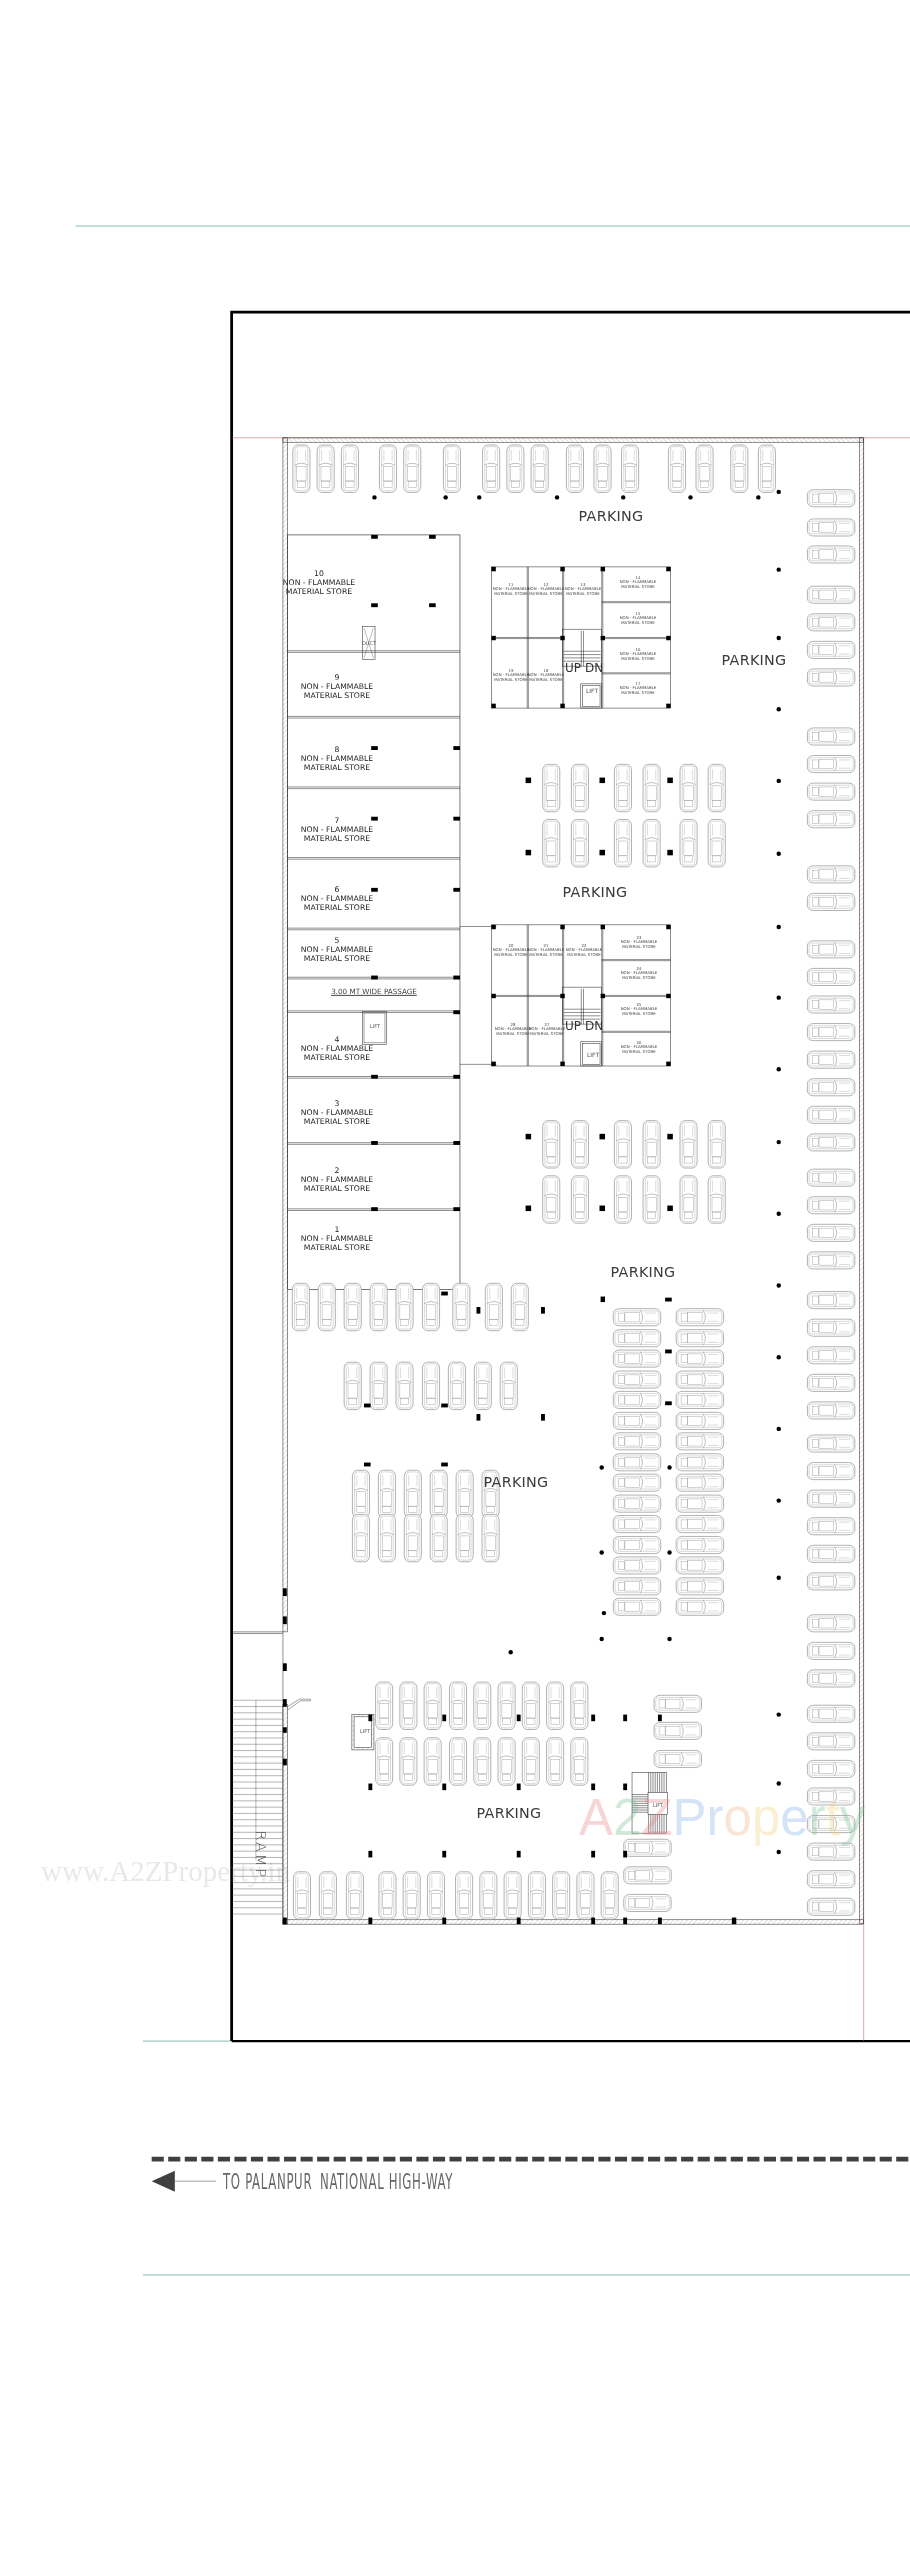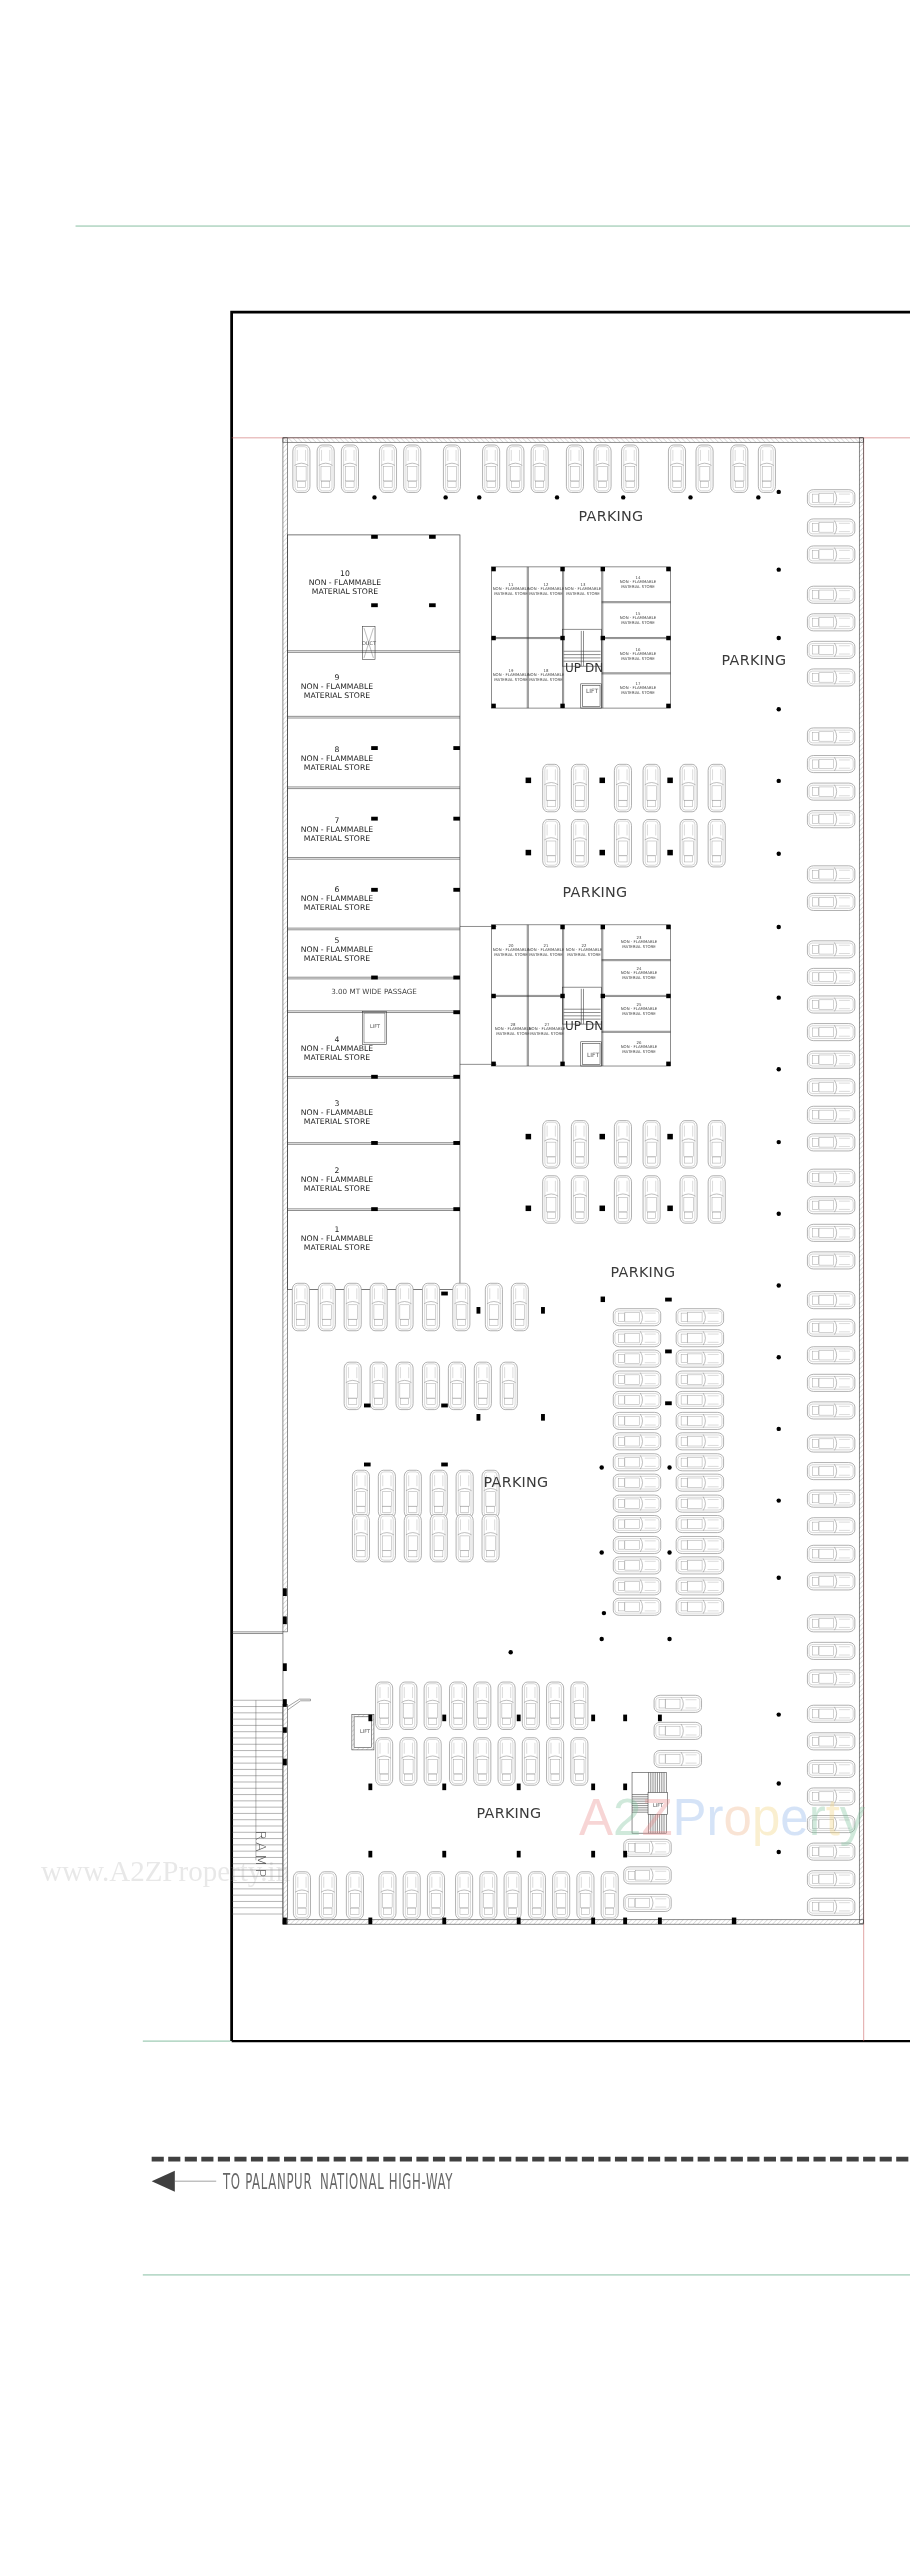--- a/index.html
+++ b/index.html
@@ -5,21 +5,21 @@
   html, body { margin:0; padding:0; background:#ffffff; }
   body { width:910px; height:2576px; position:relative; overflow:hidden; font-family:"DejaVu Sans", sans-serif; }
   #canvas { position:absolute; left:0; top:0; width:910px; height:2576px; }
   .lbl { position:absolute; color:#333; white-space:nowrap; text-align:center; transform:translate(-50%,-50%); line-height:1.15; }
   .lbl-parking { font-size:14.3px; color:#3a3a3a; letter-spacing:0.3px; }
   .lbl-store-big { font-size:7.7px; color:#222; }
   .lbl-store-small { font-size:3.9px; color:#444; }
   .lbl-lift { font-size:6px; color:#555; }
   .lbl-lift-small { font-size:5px; color:#555; }
   .lbl-updn { font-size:12px; color:#333; }
-  .lbl-passage { font-size:7.2px; color:#444; }
+  .lbl-passage { font-size:7.2px; color:#444;text-decoration:underline; }
   .lbl-ramp { font-size:14.3px; color:#555; font-family:"DejaVu Sans", sans-serif; font-weight:200; transform:translate(-50%,-50%) rotate(90deg); letter-spacing:2.2px; }
   .lbl-road { font-size:21px; color:#666; font-family:"DejaVu Sans Condensed","DejaVu Sans", sans-serif; transform:translate(0,-50%) scaleX(0.62); transform-origin:left center; letter-spacing:1.1px; font-weight:200; text-align:left; }
   .wm1 { position:absolute; font-size:29px; color:rgba(150,150,150,0.22); font-family:Liberation Serif, serif; white-space:nowrap; }
   .wm2 { position:absolute; font-size:51px; font-weight:normal; font-family:"Liberation Sans", sans-serif; white-space:nowrap; opacity:0.35; }
 </style>
 </head>
 <body>
 
 <svg id="canvas" width="910" height="2576" viewBox="0 0 1650 4669" xmlns="http://www.w3.org/2000/svg">
   <defs>
@@ -555,21 +555,21 @@
   </g>
 </svg>
 
 <div id="labels-layer">
     <div class="lbl lbl-parking" style="left: 611px; top: 516px;">PARKING</div>
     <div class="lbl lbl-parking" style="left: 754px; top: 660px;">PARKING</div>
     <div class="lbl lbl-parking" style="left: 595px; top: 892px;">PARKING</div>
     <div class="lbl lbl-parking" style="left: 643px; top: 1272px;">PARKING</div>
     <div class="lbl lbl-parking" style="left: 516px; top: 1482px;">PARKING</div>
     <div class="lbl lbl-parking" style="left: 509px; top: 1813px;">PARKING</div>
-    <div class="lbl lbl-store-big" style="left: 345px; top: 583px;">
+    <div class="lbl lbl-store-big" style="left: 319px; top: 583px;">
       <div>10</div>
       <div>NON - FLAMMABLE</div>
       <div>MATERIAL STORE</div>
     </div>
     <div class="lbl lbl-store-big" style="left: 337px; top: 687px;">
       <div>9</div>
       <div>NON - FLAMMABLE</div>
       <div>MATERIAL STORE</div>
     </div>
     <div class="lbl lbl-store-big" style="left: 337px; top: 759px;">

